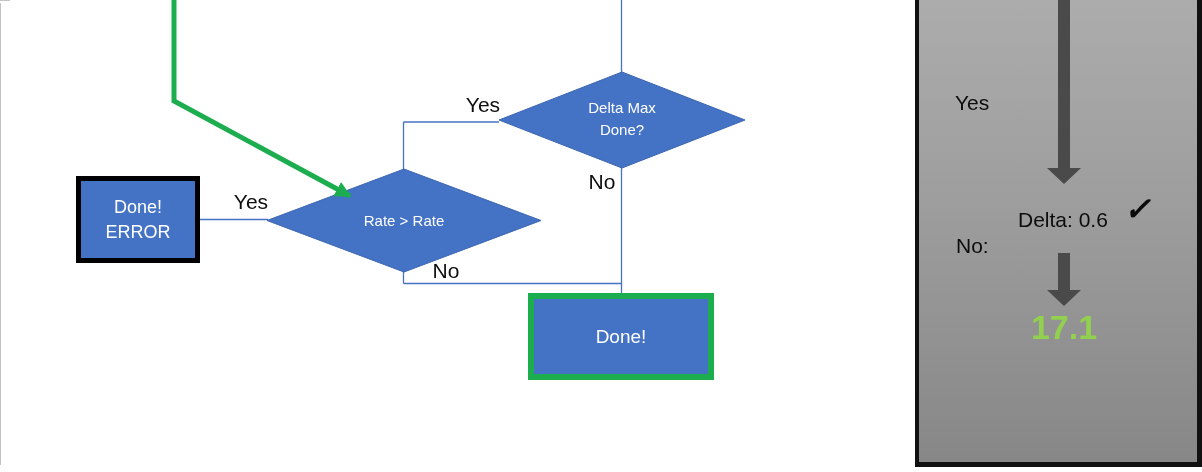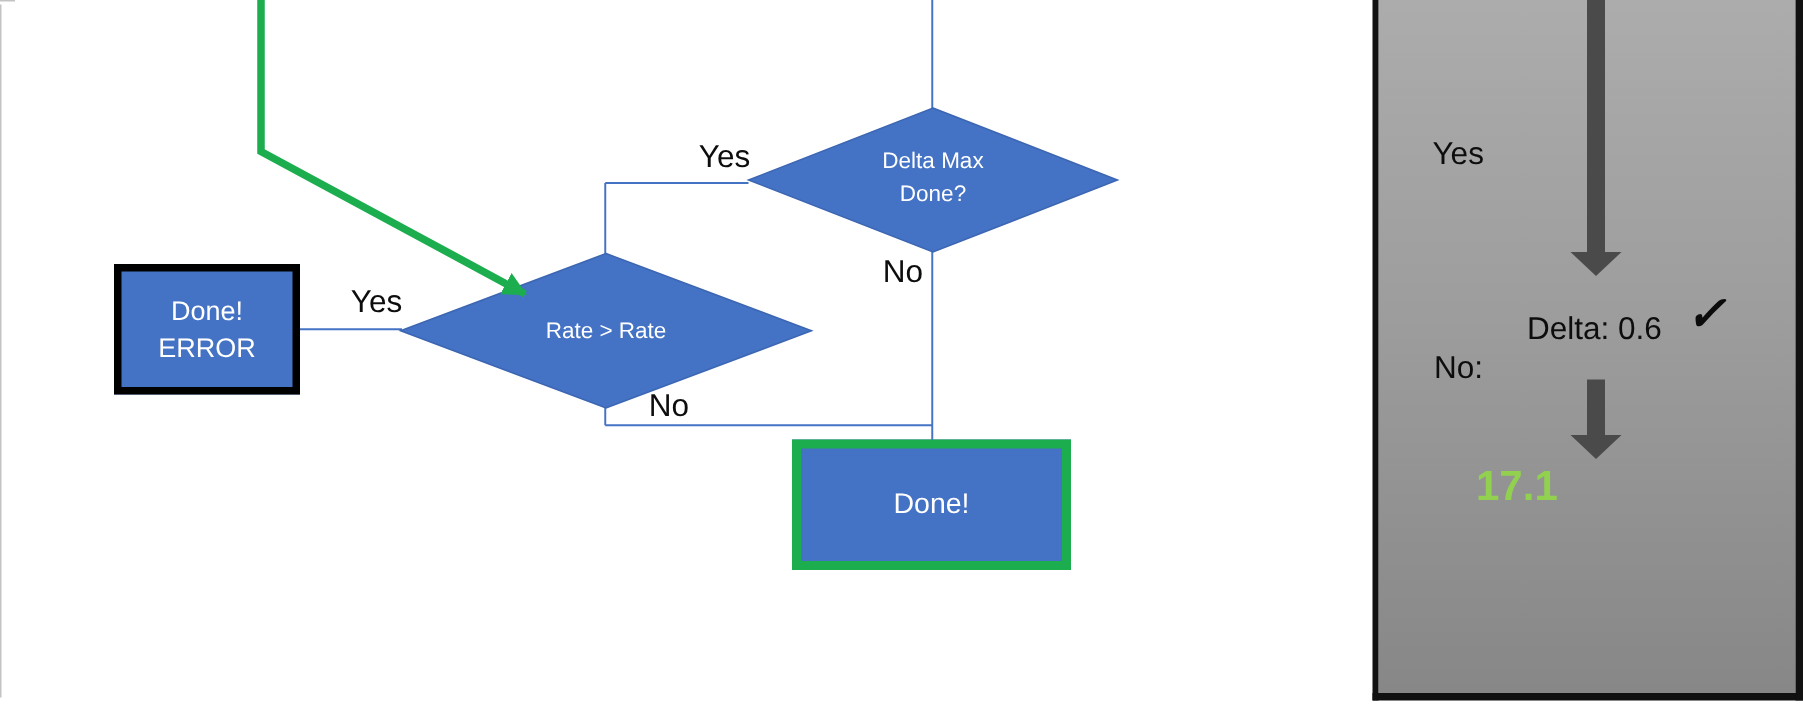--- a/index.html
+++ b/index.html
@@ -38,22 +38,22 @@
     box-sizing:border-box;left:915px;top:0;width:287px;height:467px;
     border-left:4px solid #111111;border-right:5px solid #111111;border-bottom:5px solid #111111;
     background:linear-gradient(180deg,#ACACAC 0%,#9D9D9D 45%,#878787 100%);
   }
   .panel .txt{color:#0d0d0d;font-size:21px;line-height:23px;}
   .p-yes{left:36px;top:91px;width:80px;}
   .p-no{left:37px;top:208px;width:60px;margin-top:26px;}
   .p-delta{left:99px;top:208px;width:120px;}
   .p-check{left:205px;top:190px;width:50px;font-size:32px;font-weight:bold;
     font-style:italic;color:#0b0b0b;}
-  .p-result{left:65px;top:308px;width:160px;
-    color:#92D050;font-size:28px;font-weight:bold;}
+  .p-result{left:65px;top:308px;width:160px;text-align:center;
+    color:#92D050;font-size:34px;font-weight:bold;}
   .arrow-shaft{width:12px;background:#4A4A4A;}
   .arrow-head{width:0;height:0;border-left:17px solid transparent;
     border-right:17px solid transparent;border-top:16px solid #4A4A4A;}
   .a1-shaft{left:139px;top:0;height:168px;}
   .a1-head{left:128px;top:168px;}
   .a2-shaft{left:139px;top:253px;height:37px;}
   .a2-head{left:128px;top:290px;}
 </style>
 </head>
 <body>

